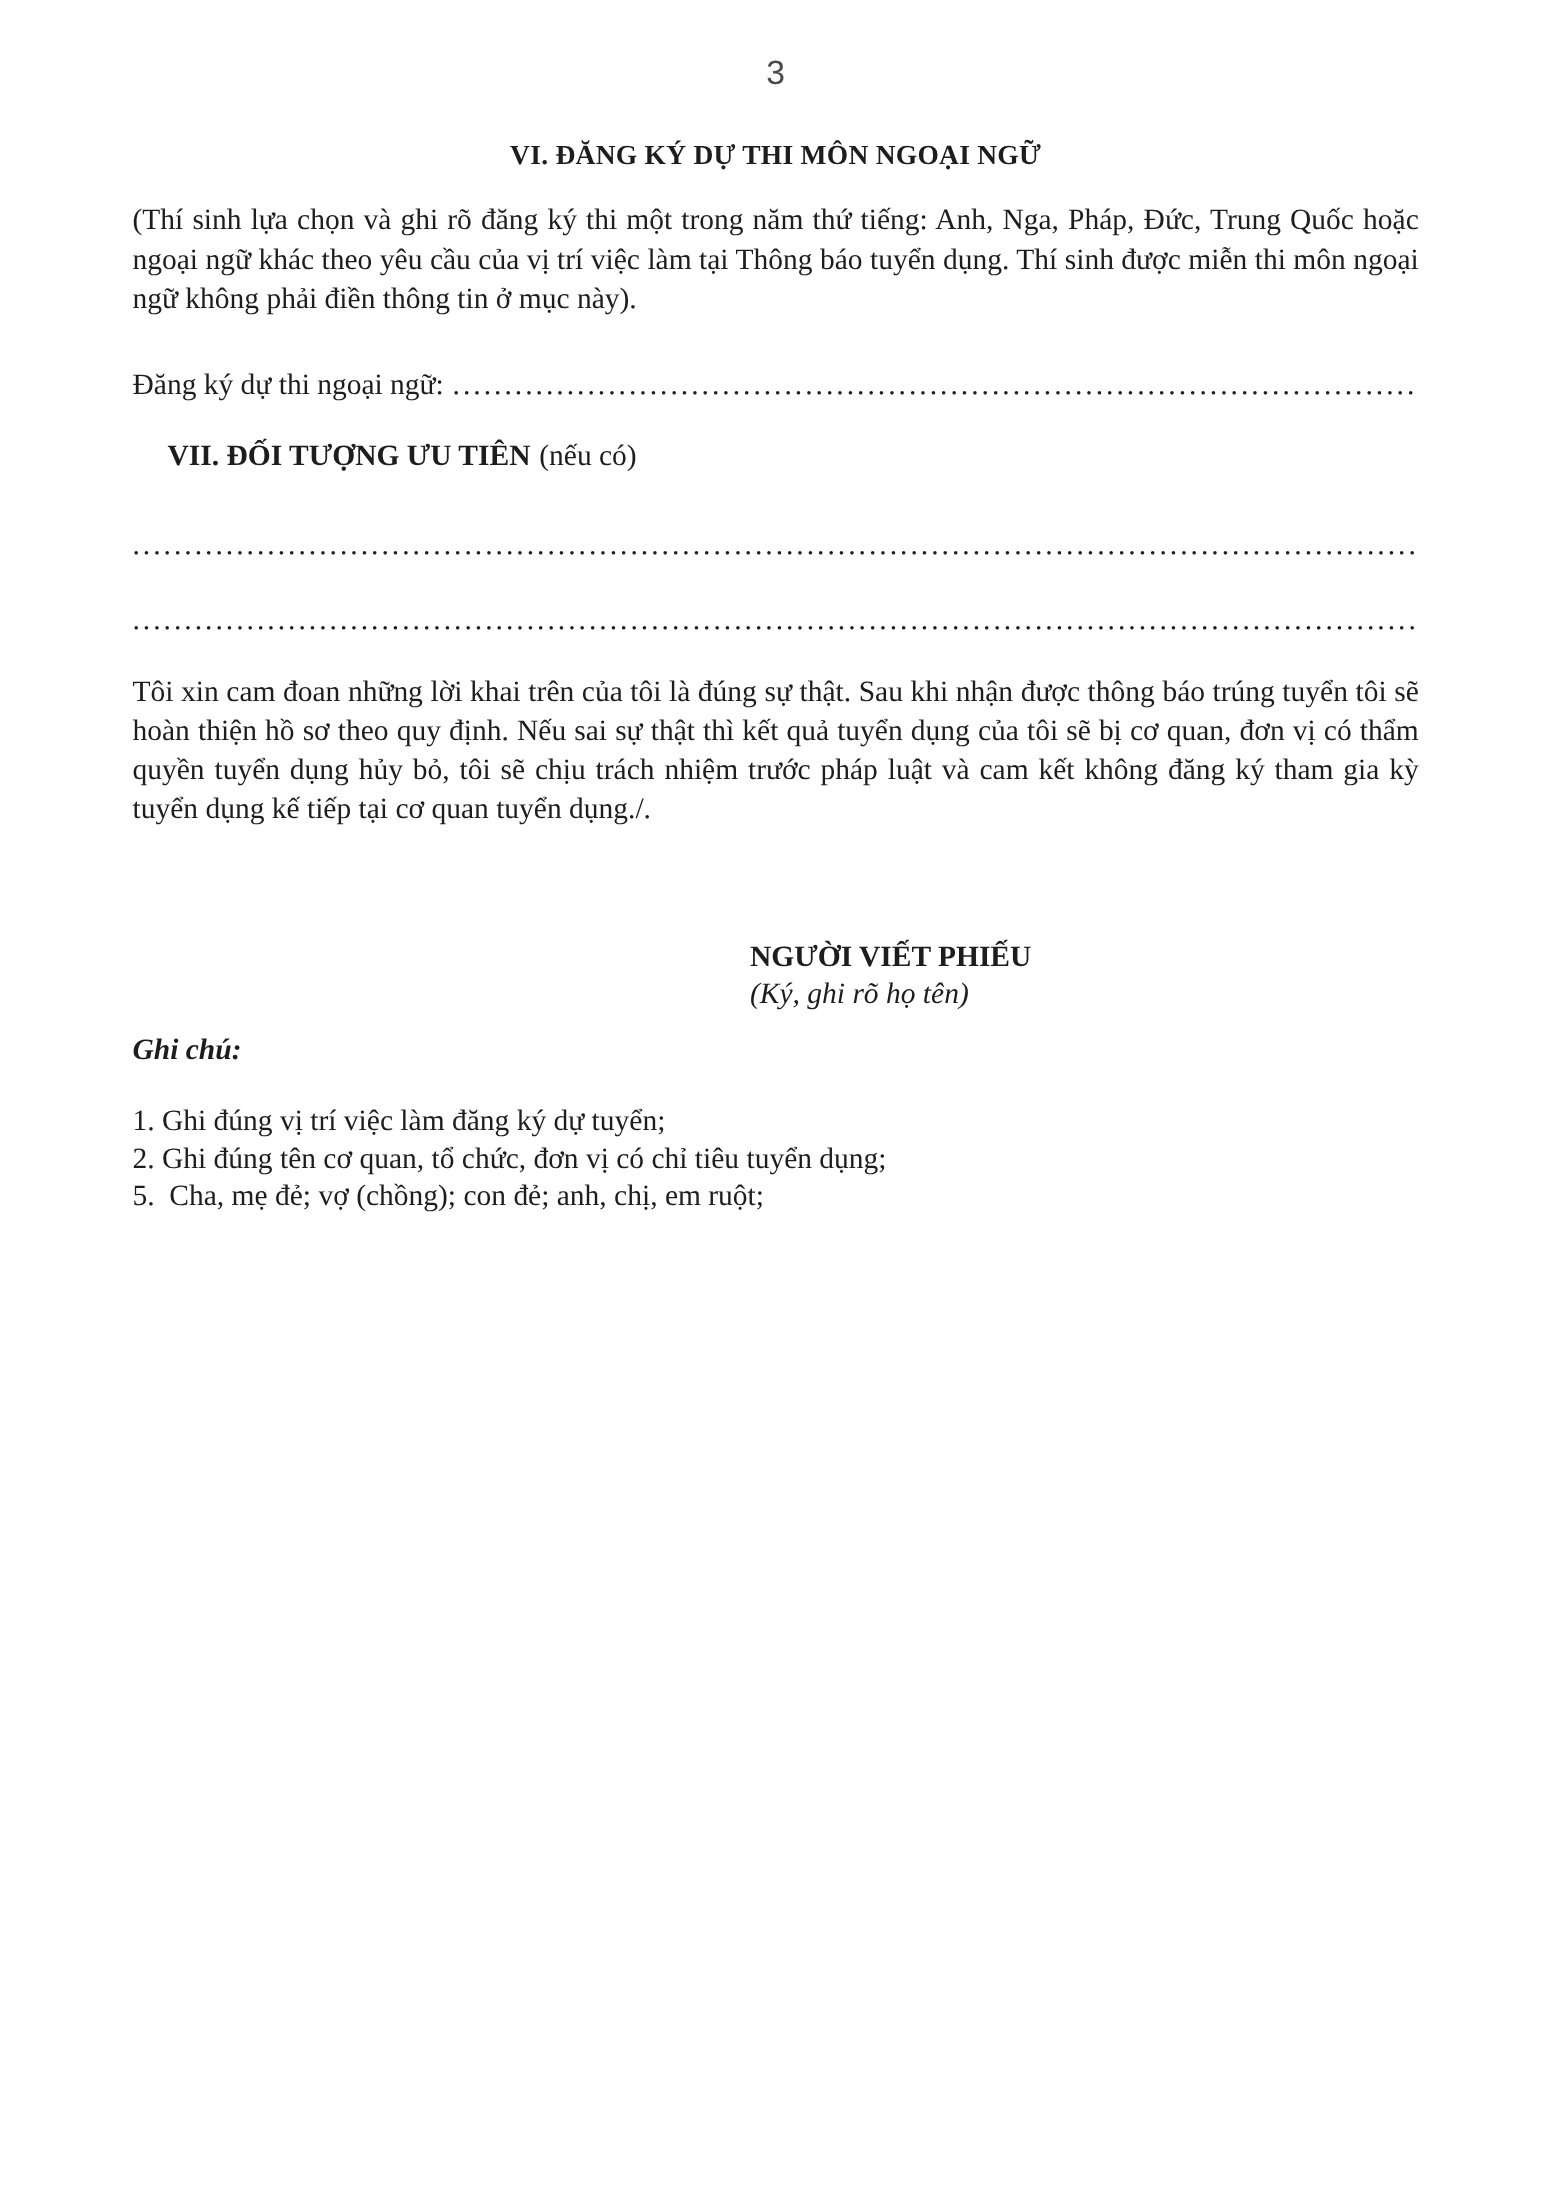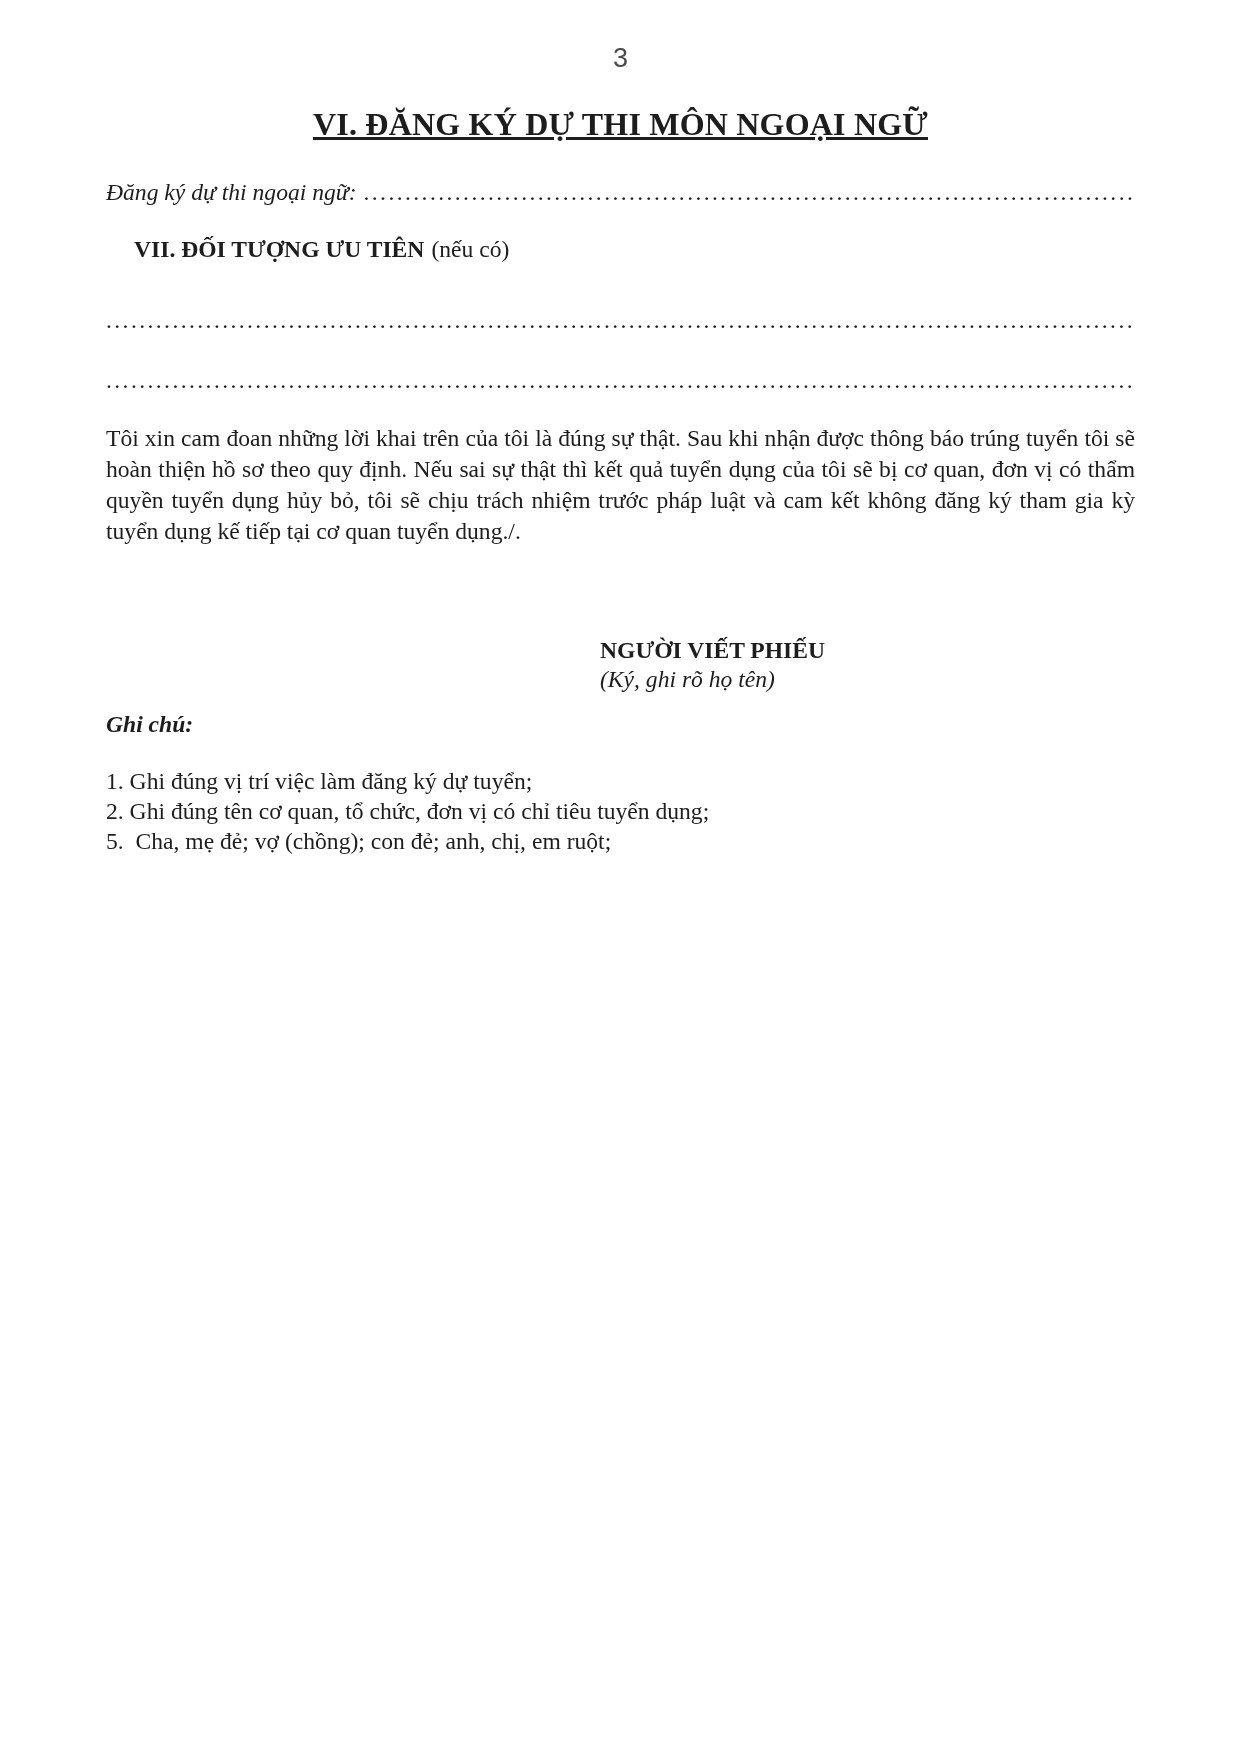--- a/index.html
+++ b/index.html
@@ -22,39 +22,38 @@
     font-family:"Liberation Sans","DejaVu Sans",sans-serif;
     font-size:27px;
     line-height:28px;
     color:#4a4a4a;
   }
 
   .heading-vi {
     margin-top:36px;
     text-align:center;
     font-weight:bold;
-    font-size:32px;
+    font-size:22px;
     line-height:32px;
     letter-spacing:0.2px;
-    text-decoration:underline;
   }
 
   .para {
     text-align:justify;
     line-height:31.5px;
   }
   .intro { margin-top:21px; }
 
   .fill-line {
     margin-top:37px;
     display:flex;
     align-items:baseline;
     line-height:31px;
   }
-  .fill-line .label { white-space:nowrap; padding-right:7px;font-style:italic; }
+  .fill-line .label { white-space:nowrap; padding-right:7px; }
 
   .heading-vii {
     margin-top:26px;
     line-height:31px;
   }
   .heading-vii .strong { font-weight:bold;margin-left:28px; }
   .heading-vii .suffix { font-weight:normal; margin-left:7px; }
 
   .dots {
     display:block;
@@ -91,20 +90,21 @@
 </head>
 <body>
 
 <div class="page">
   <div class="content">
 
     <div class="page-number">3</div>
 
     <div class="heading-vi">VI. ĐĂNG KÝ DỰ THI MÔN NGOẠI NGỮ</div>
 
+    <p class="para intro">(Thí sinh lựa chọn và ghi rõ đăng ký thi một trong năm thứ tiếng: Anh, Nga, Pháp, Đức, Trung Quốc hoặc ngoại ngữ khác theo yêu cầu của vị trí việc làm tại Thông báo tuyển dụng. Thí sinh được miễn thi môn ngoại ngữ không phải điền thông tin ở mục này).</p>
 
     <div class="fill-line">
       <span class="label">Đăng ký dự thi ngoại ngữ:</span>
       <span class="dots">........................................................................................................................................................................................................</span>
     </div>
 
     <div class="heading-vii">
       <span class="strong">VII. ĐỐI TƯỢNG ƯU TIÊN</span><span class="suffix">(nếu có)</span>
     </div>
 

